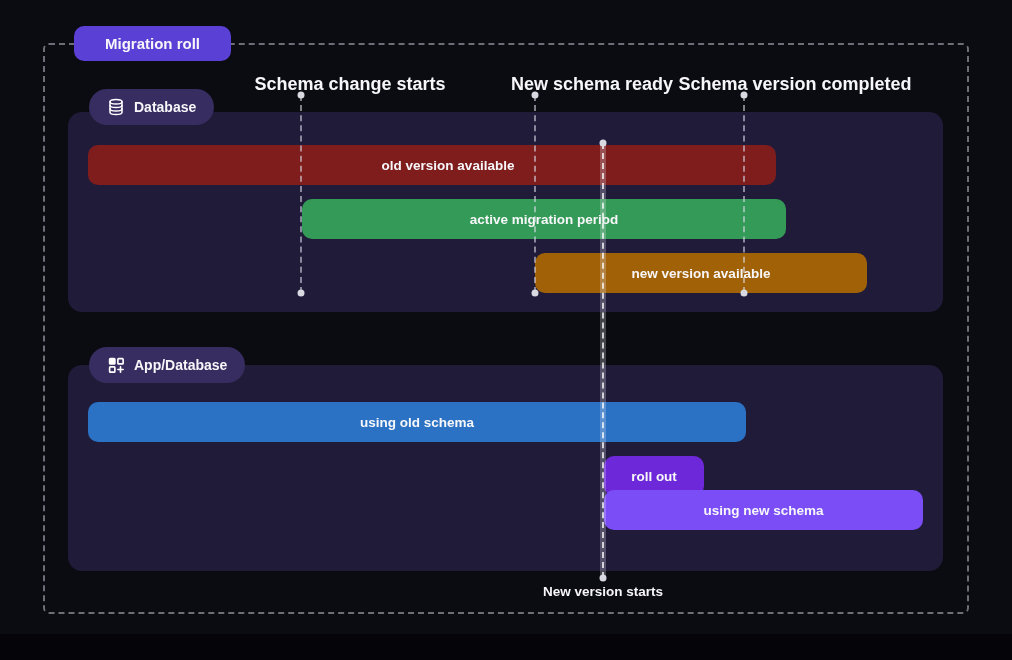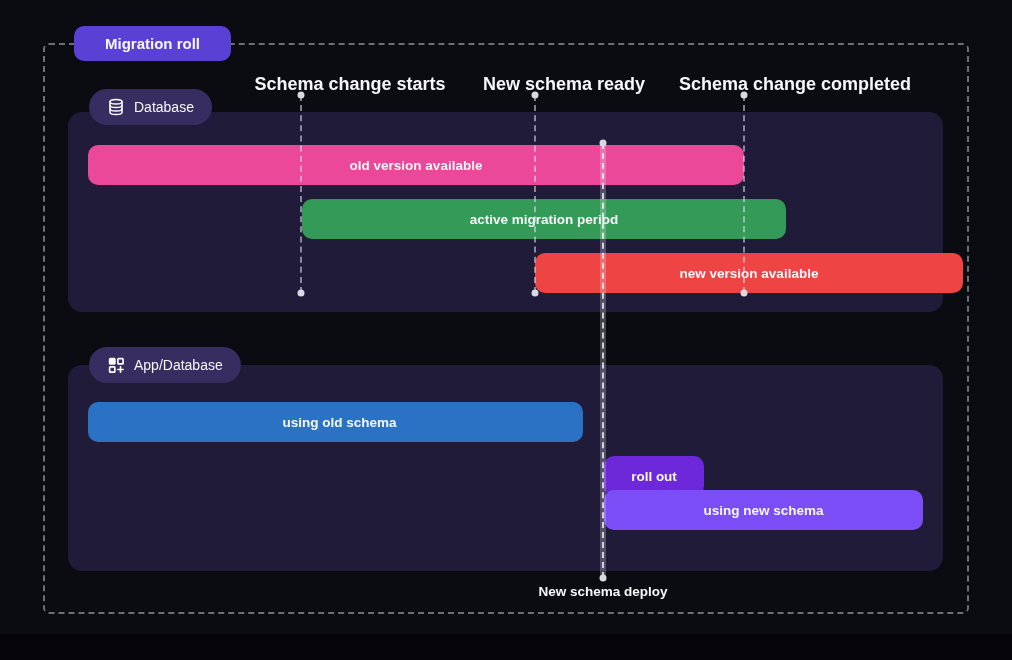--- a/index.html
+++ b/index.html
@@ -37,21 +37,21 @@
     transform:translateX(-1px);z-index:4;
   }
   
   .panel{
     left:68px;width:875px;background:#211b3a;border-radius:14px;z-index:1;
   }
   
   .badge{
     height:36px;background:#372d61;border-radius:18px;
     display:flex;align-items:center;gap:9px;padding:0 18px;
-    font-size:14px;font-weight:normal;z-index:6;
+    font-size:14px;font-weight:bold;z-index:6;
   }
   .badge svg{display:block;}
   
   .bar{
     height:40px;border-radius:10px;
     display:flex;align-items:center;justify-content:center;
     font-size:13.5px;font-weight:bold;z-index:2;
   }
   
   .deploy-band{
@@ -70,22 +70,22 @@
 </style>
 </head>
 <body>
 
 <div class="abs frame"></div>
 <div class="abs bottom-strip"></div>
 
 <div class="abs title-badge">Migration roll</div>
 
 <div class="abs mlabel" style="left:302px;">Schema change starts</div>
-<div class="abs mlabel" style="left:516px;text-align:center;">New schema ready</div>
-<div class="abs mlabel" style="left:747px;">Schema change completed</div>
+<div class="abs mlabel" style="left:544px;text-align:center;">New schema ready</div>
+<div class="abs mlabel" style="left:747px;">Schema version completed</div>
 
 <div class="abs mline" style="left:301px;"></div>
 <div class="abs mline" style="left:535px;"></div>
 <div class="abs mline" style="left:744px;"></div>
 <div class="abs dot" style="left:301px;top:95px;"></div>
 <div class="abs dot" style="left:535px;top:95px;"></div>
 <div class="abs dot" style="left:744px;top:95px;"></div>
 <div class="abs dot" style="left:301px;top:293px;"></div>
 <div class="abs dot" style="left:535px;top:293px;"></div>
 <div class="abs dot" style="left:744px;top:293px;"></div>
@@ -95,38 +95,38 @@
   <span>
     <svg width="18" height="18" viewBox="0 0 24 24" fill="none" stroke="#ffffff" stroke-width="2" stroke-linecap="round">
       <ellipse cx="12" cy="5" rx="8" ry="3"></ellipse>
       <path d="M4 5v4.7c0 1.66 3.58 3 8 3s8-1.34 8-3V5"></path>
       <path d="M4 9.7v4.6c0 1.66 3.58 3 8 3s8-1.34 8-3V9.7"></path>
       <path d="M4 14.3V19c0 1.66 3.58 3 8 3s8-1.34 8-3v-4.7"></path>
     </svg>
   </span>
   <span>Database</span>
 </div>
-<div class="abs bar" style="left:88px;top:145px;width:656px;background:#ec4899;">old version available</div>
+<div class="abs bar" style="left:88px;top:145px;width:656px;background:#7f1d1d;padding-left:32px;">old version available</div>
 <div class="abs bar" style="left:302px;top:199px;width:484px;background:#349a57;">active migration period</div>
-<div class="abs bar" style="left:535px;top:253px;width:428px;background:#ef4444;">new version available</div>
+<div class="abs bar" style="left:535px;top:253px;width:332px;background:#a16207;">new version available</div>
 
 <div class="abs panel" style="top:365px;height:206px;"></div>
 <div class="abs badge" style="left:89px;top:347px;">
   <span>
     <svg width="18" height="18" viewBox="0 0 24 24" fill="none" stroke="#ffffff" stroke-width="2.2" stroke-linecap="round" stroke-linejoin="round">
       <rect x="3.5" y="3.5" width="7" height="7" rx="1" fill="#ffffff"></rect>
       <rect x="14.5" y="3.5" width="7" height="7" rx="1"></rect>
       <rect x="3.5" y="14.5" width="7" height="7" rx="1"></rect>
       <path d="M18 14.5v7M14.5 18h7"></path>
     </svg>
   </span>
   <span>App/Database</span>
 </div>
-<div class="abs bar" style="left:88px;top:402px;width:487px;background:#2b72c4;padding-left:8px;">using old schema</div>
+<div class="abs bar" style="left:88px;top:402px;width:658px;background:#2b72c4;">using old schema</div>
 <div class="abs bar" style="left:604px;top:456px;width:100px;background:#6d28d9;">roll out</div>
 <div class="abs bar" style="left:604px;top:490px;width:319px;background:#7b4df6;">using new schema</div>
 
 <div class="abs deploy-band">
     <div class="inner"></div>
   </div>
 <div class="abs dot" style="left:603px;top:143px;"></div>
 <div class="abs dot" style="left:603px;top:578px;"></div>
-<div class="abs deploy-label" style="left:603px;">New schema deploy</div>
+<div class="abs deploy-label" style="left:603px;">New version starts</div>
 
 </body></html>

